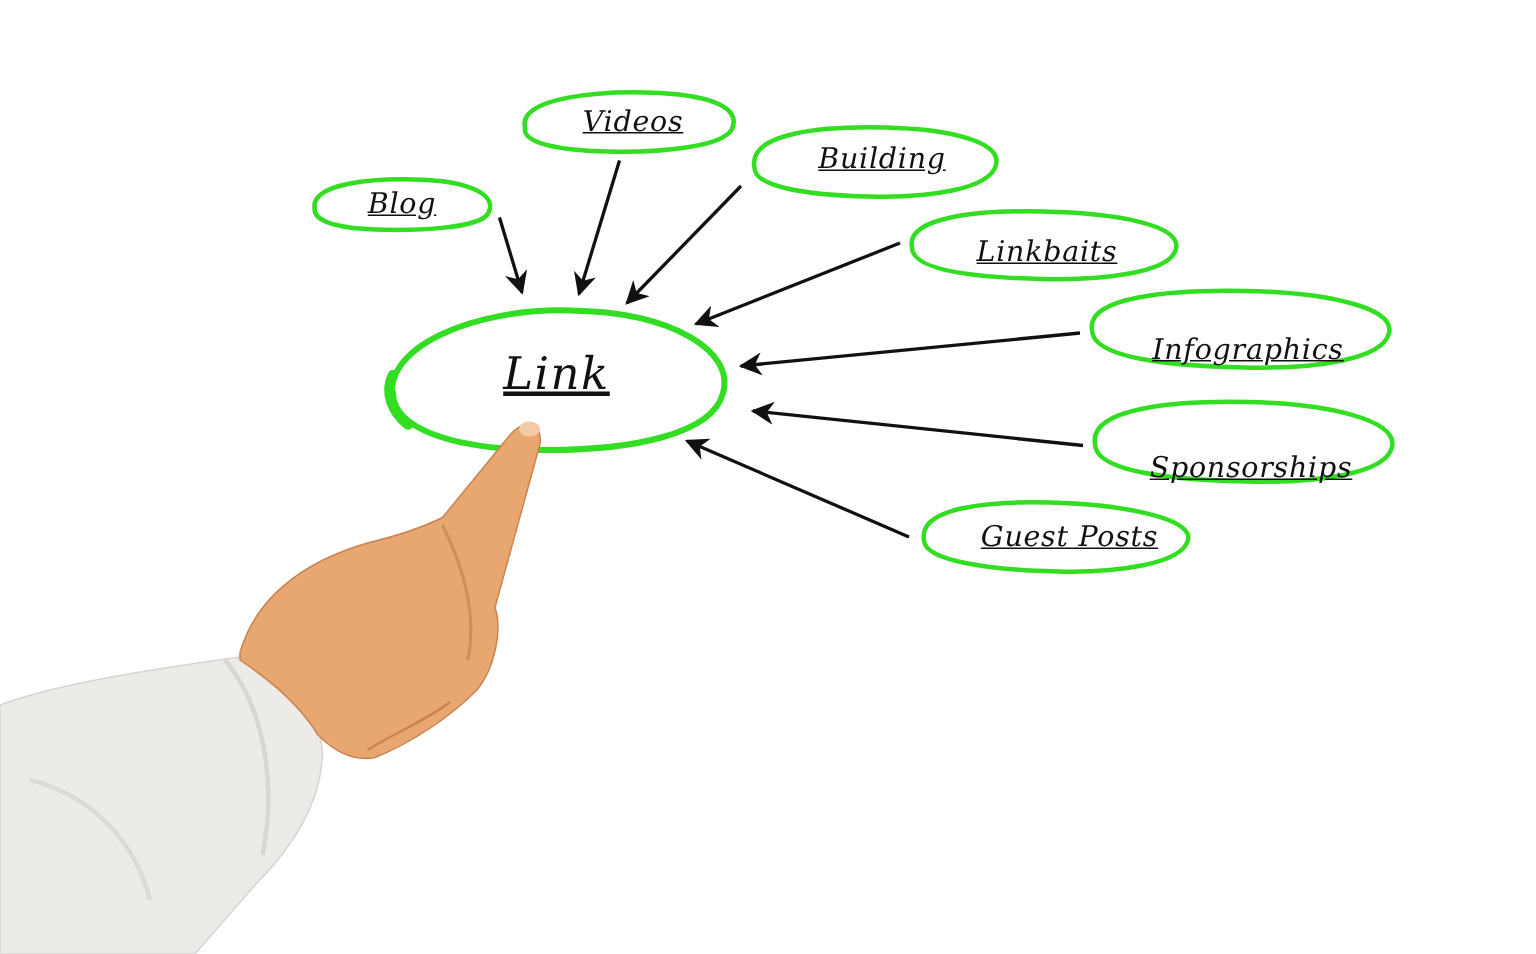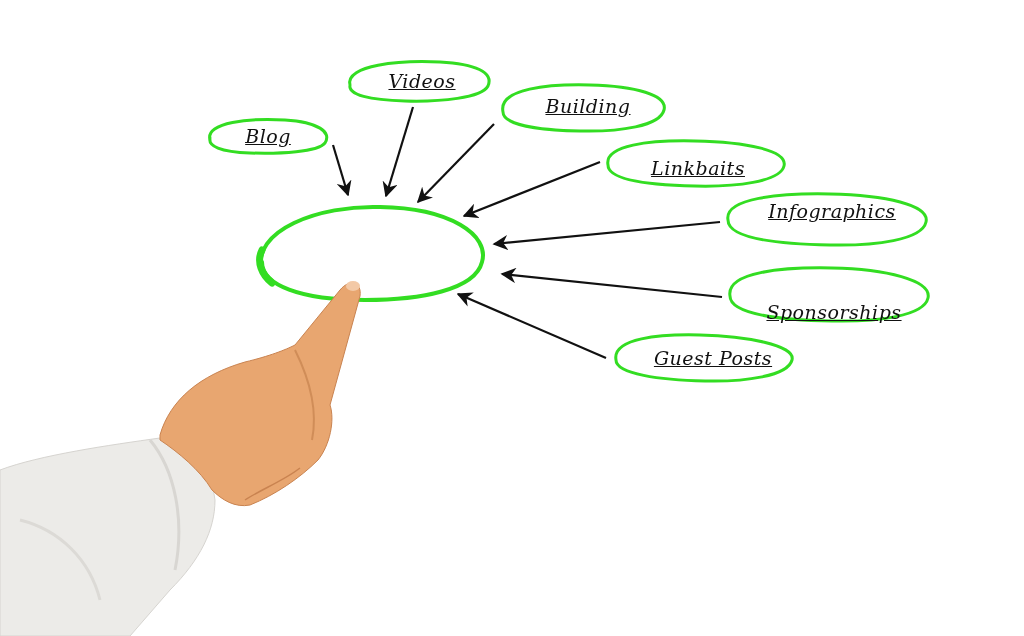--- a/index.html
+++ b/index.html
@@ -93,22 +93,23 @@
     <path d="M20,520 C60,530 90,560 100,600" fill="none" stroke="#dcdad6" stroke-width="3"></path>
 
     <path d="M160,435 C170,400 200,375 245,362 C270,356 285,350 295,345 L340,290 C350,278 362,282 360,296 L330,405 C335,420 330,445 318,460 C300,478 275,495 250,505 C235,508 222,500 212,490 C200,470 178,452 160,440 Z" fill="#e8a670" stroke="#c98350" stroke-width="1"></path>
     <path d="M295,350 C310,380 318,410 312,440" fill="none" stroke="#d08d58" stroke-width="2"></path>
     <path d="M245,500 C260,490 285,480 300,468" fill="none" stroke="#c98350" stroke-width="1.5"></path>
 
     <ellipse cx="353" cy="286" rx="7" ry="5" fill="#f3c9a6"></ellipse>
   </svg>
 
   <div class="label center" style="left:371px; top:250px;">
+    <div>Link</div>
   </div>
   <div class="label" style="left:268px; top:136px;">Blog</div>
   <div class="label" style="left:422px; top:81px;">Videos</div>
   <div class="label" style="left:588px; top:106px;">Building</div>
   <div class="label" style="left:698px; top:168px;">Linkbaits</div>
-  <div class="label" style="left:832px; top:211px;">Infographics</div>
+  <div class="label" style="left:832px; top:233px;">Infographics</div>
   <div class="label" style="left:834px; top:296px;margin-top:16px;">Sponsorships</div>
   <div class="label" style="left:713px; top:358px;">Guest Posts</div>
 
 </div>
 
 </body></html>

